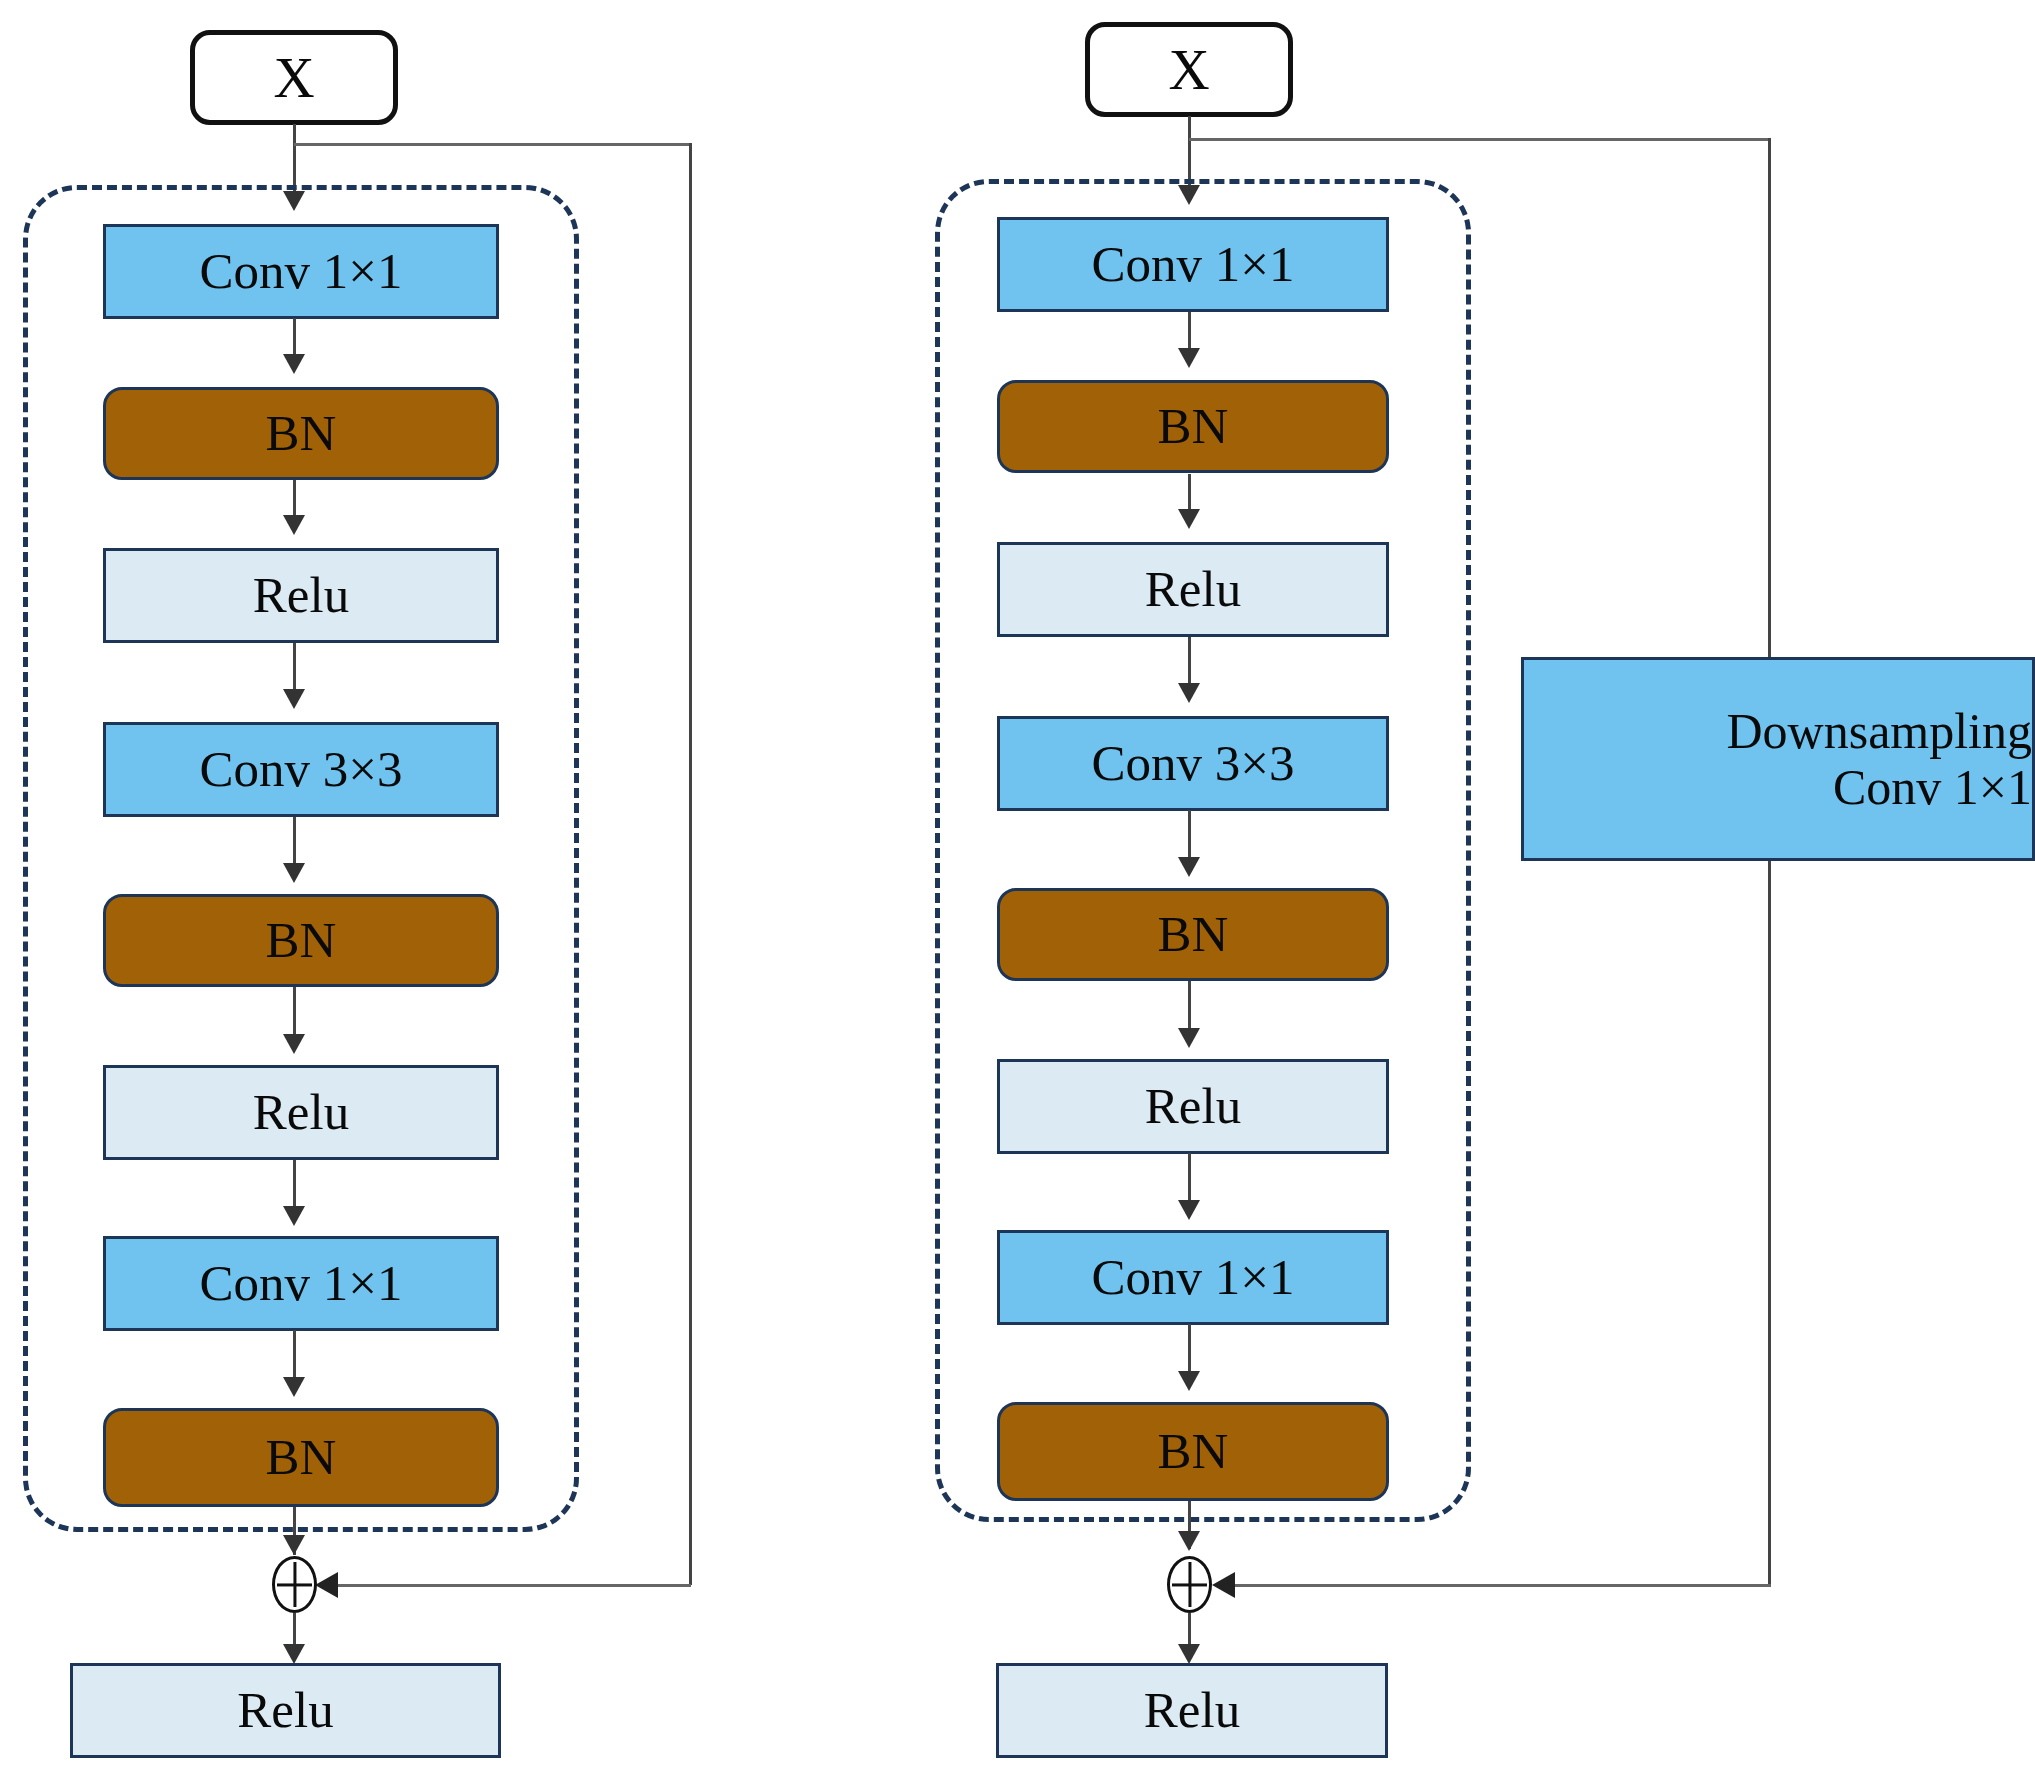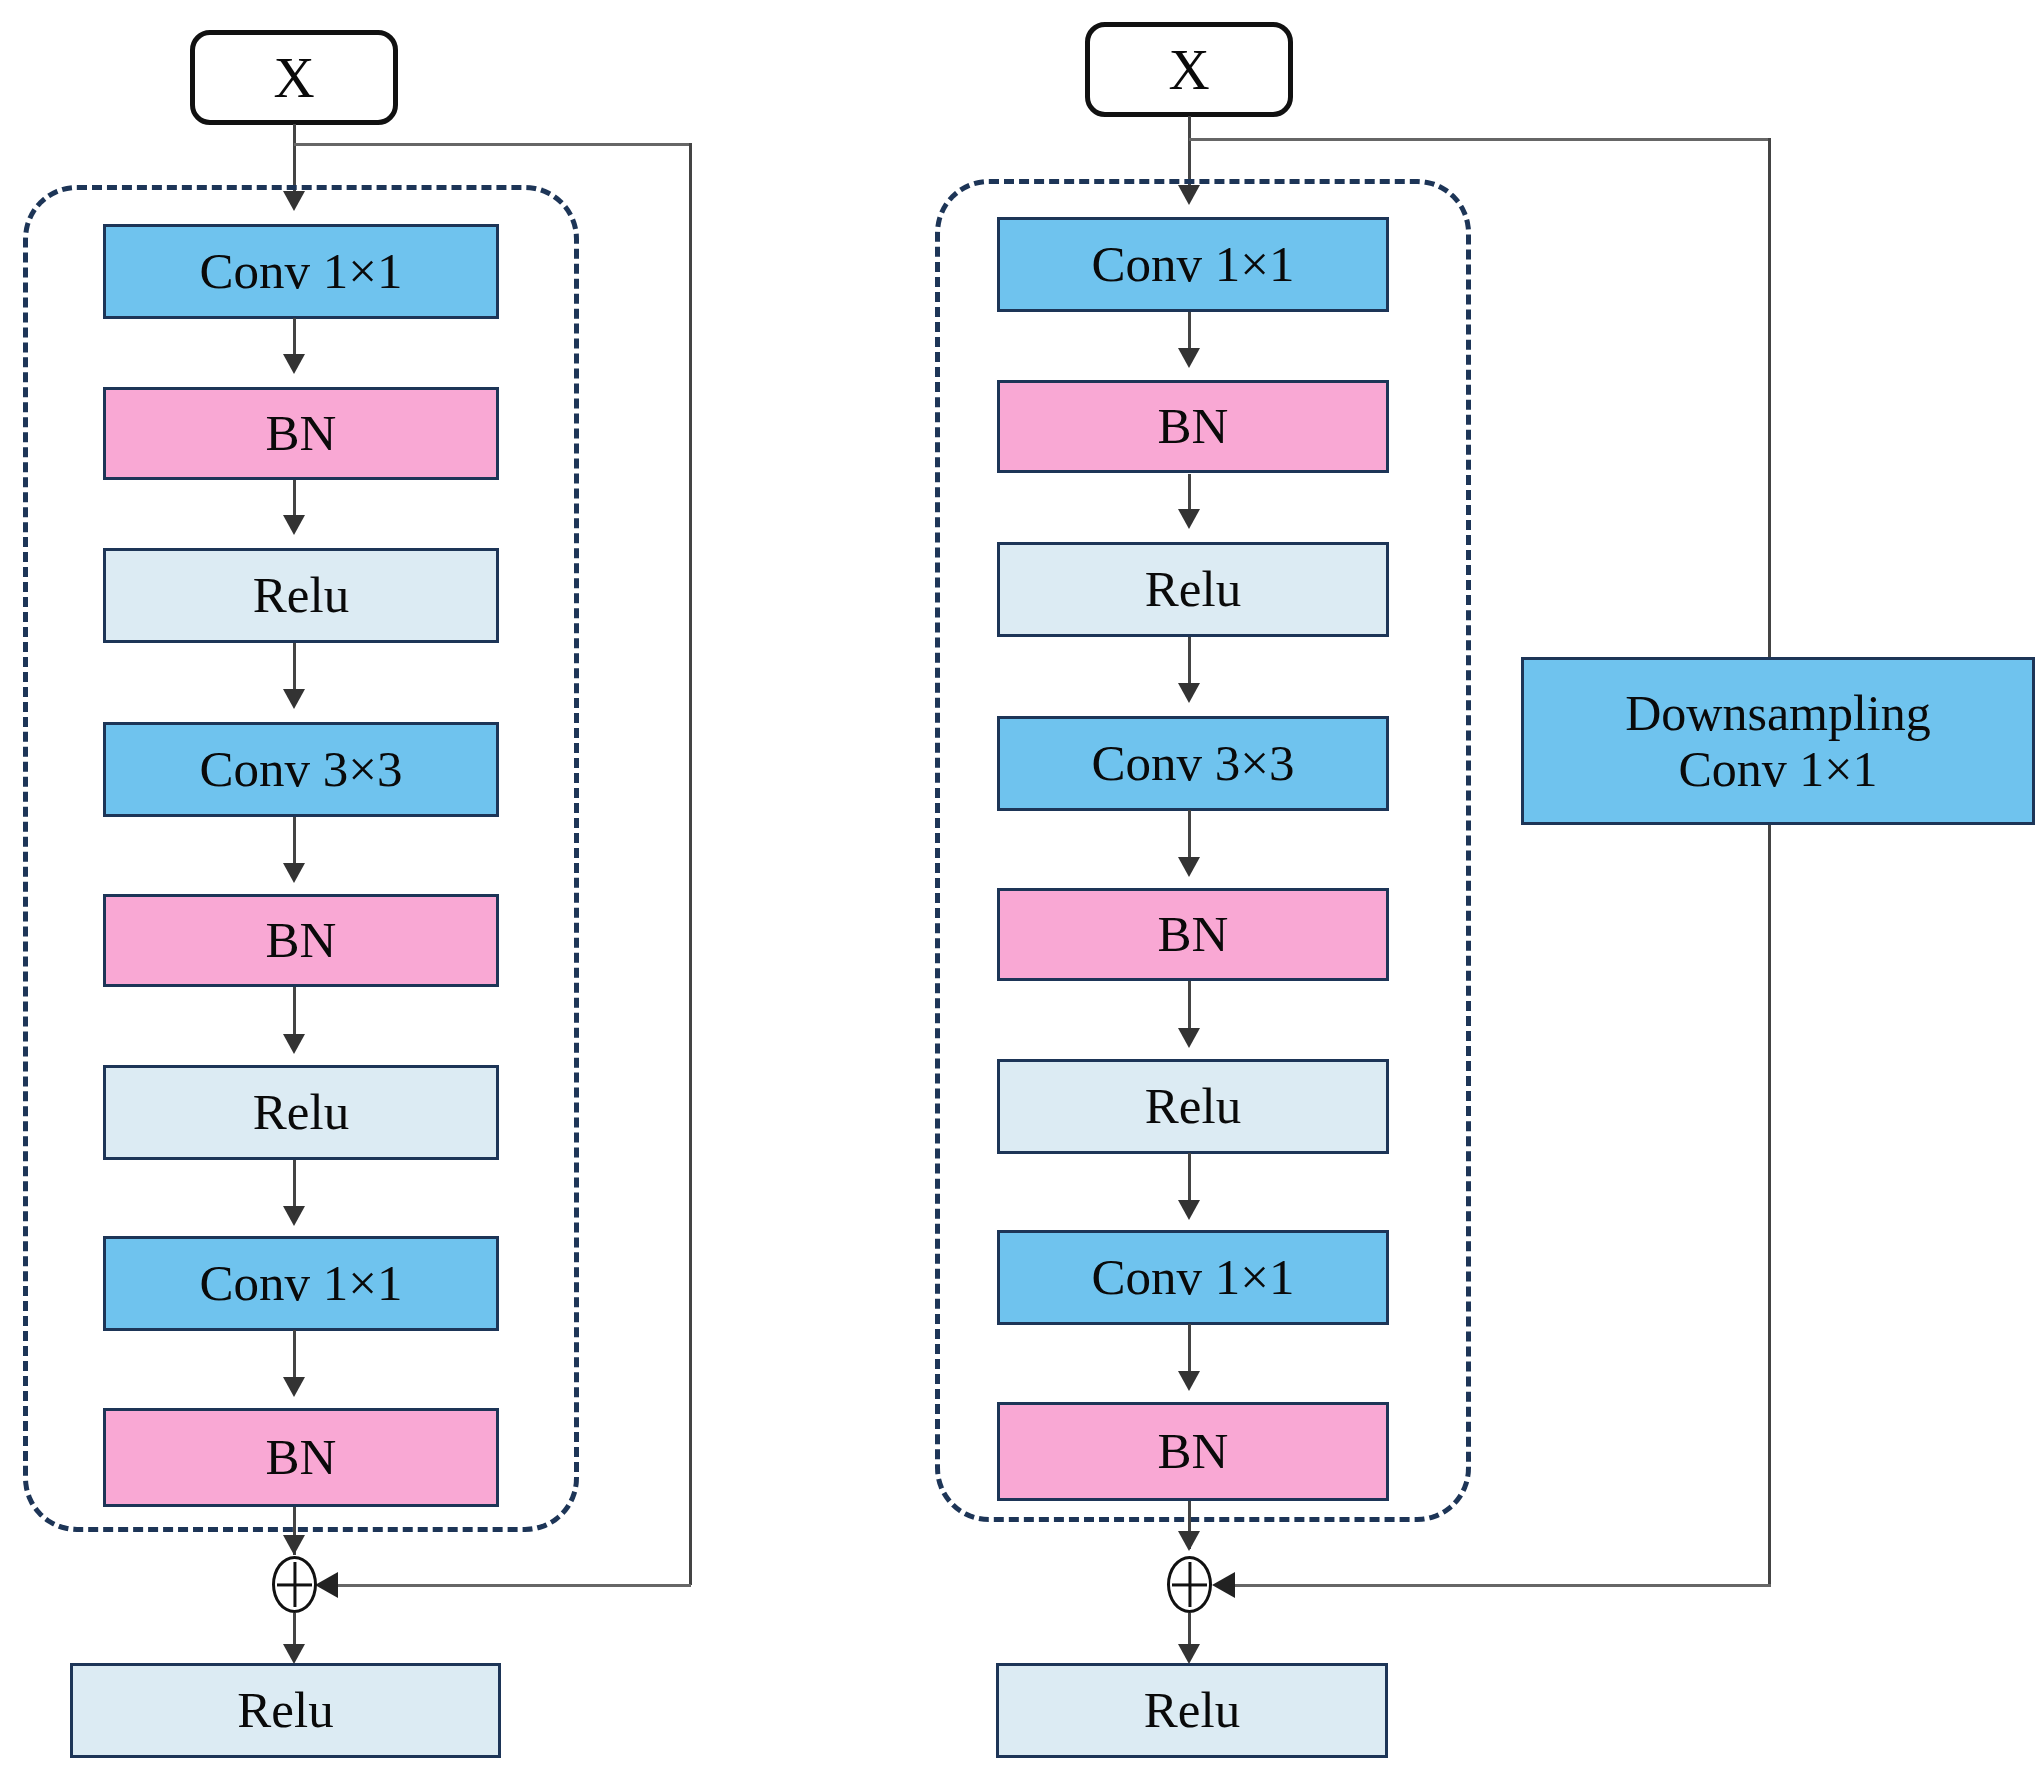--- a/index.html
+++ b/index.html
@@ -9,21 +9,21 @@
   .stage{position:absolute;inset:0;}
 
   
   .node{position:absolute;box-sizing:border-box;
         display:flex;align-items:center;justify-content:center;
         text-align:center;color:#0a0a0a;line-height:1.12;
         border:3.9px solid #1d3557;background:#ffffff;
         font-size:51px;}
   .node.conv{background:#6FC3EE;}
   .node.relu{background:#DCEBF3;}
-  .node.bn{background:#f9a8d4;}
+  .node.bn{background:#a16207;border-radius:19px;}
   .node.two-line{font-size:50px;}
 
   
   .xbox{position:absolute;box-sizing:border-box;
         border:5.4px solid #111111;border-radius:20px;background:#fff;
         display:flex;align-items:center;justify-content:center;
         font-size:57px;color:#0a0a0a;}
 
   
   .dashed{position:absolute;box-sizing:border-box;
@@ -132,21 +132,21 @@
 
   <div class="vline" style="left:1188px;top:116px;width:3.1px;height:76px;"></div>
   <div class="arrowhead" style="left:1178px;top:185px;"></div>
 
   <div class="hline" style="left:1189px;top:138px;width:582px;height:3.1px;"></div>
   <div class="vline" style="left:1768px;top:138px;width:3.1px;height:520px;"></div>
   <div class="vline" style="left:1768px;top:823px;width:3.1px;height:762px;"></div>
   <div class="hline" style="left:1225px;top:1584px;width:546px;height:3.1px;"></div>
   <div class="arrowhead-left" style="left:1212px;top:1572px;"></div>
 
-  <div class="node conv two-line" style="left:1521px;top:657px;width:514px;height:168px;flex-direction:column;">
+  <div class="node conv two-line" style="left:1521px;top:657px;width:514px;height:204px;flex-direction:column;align-items:flex-end;">
     <span>Downsampling</span>
     <span>Conv 1×1</span>
   </div>
 
   <div class="dashed" style="left:935px;top:179px;width:536px;height:1343px;"></div>
 
   <div class="node conv" style="left:997px;top:217px;width:392px;height:95px;">
     <span>Conv 1×1</span>
   </div>
   <div class="vline" style="left:1188px;top:312px;width:3.1px;height:45px;"></div>

